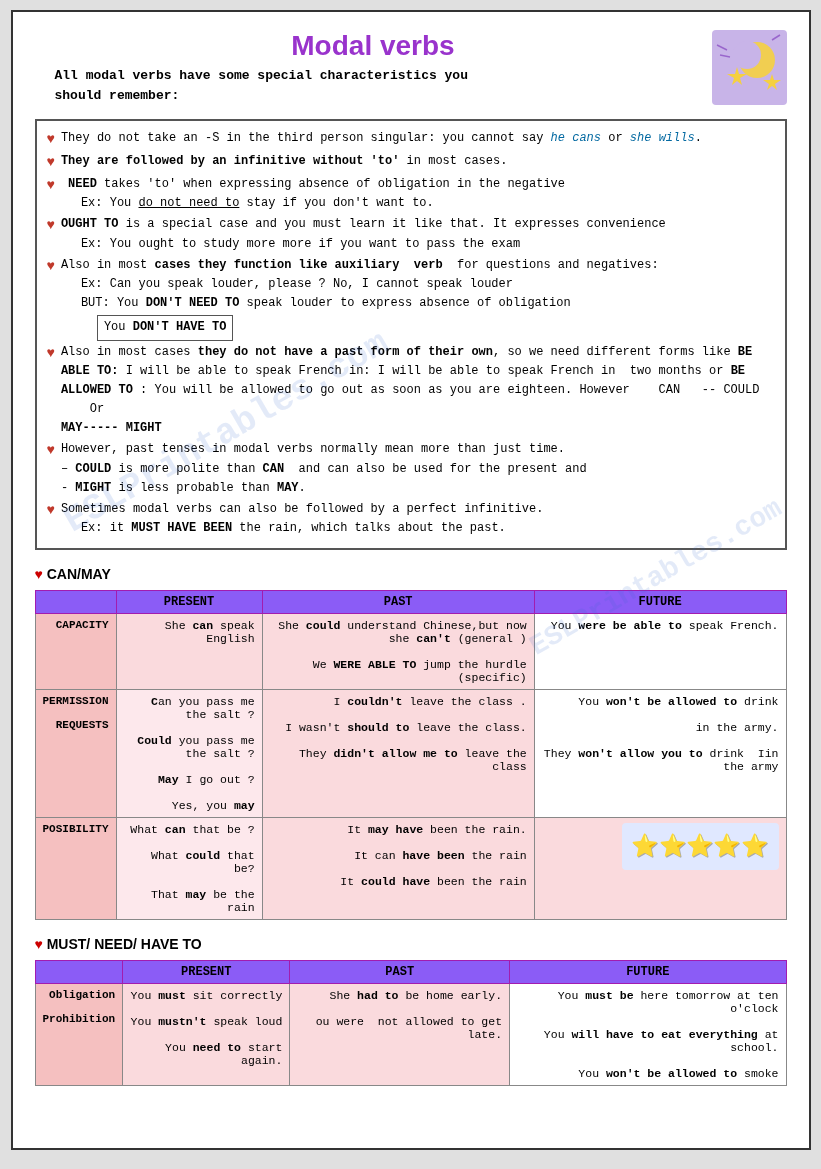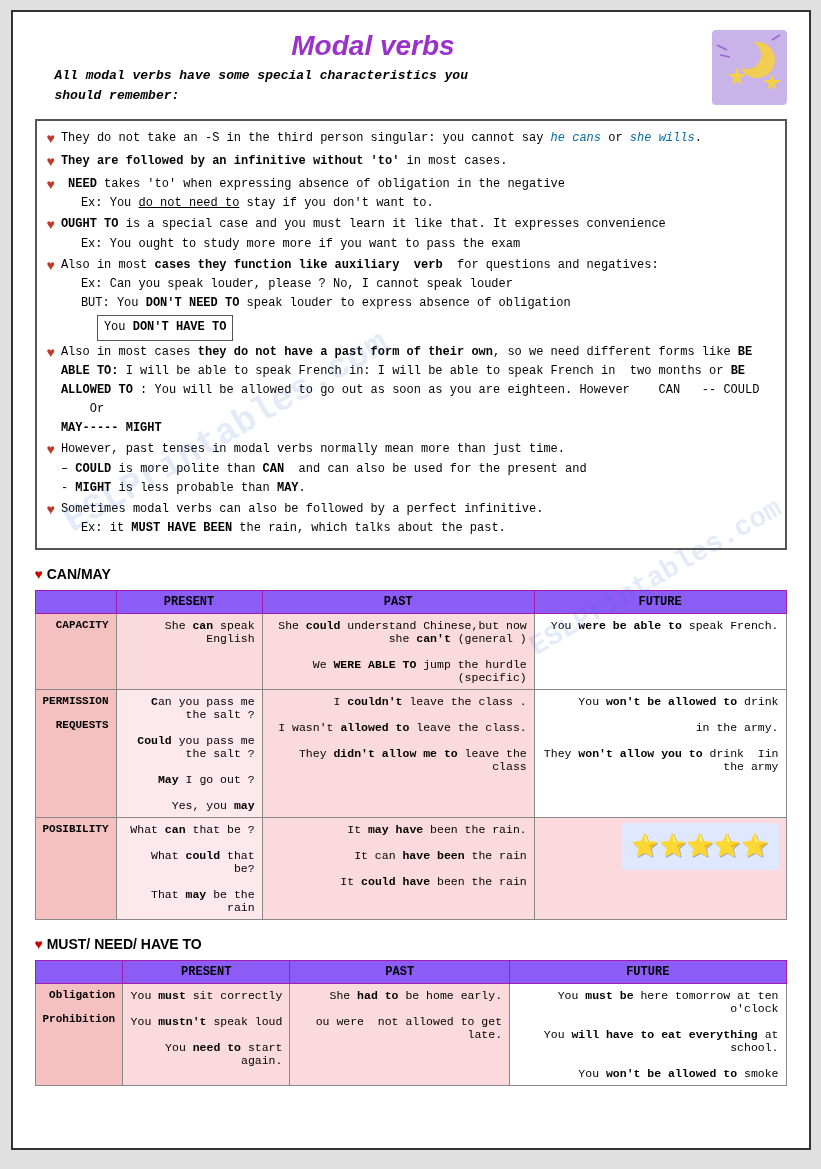--- a/index.html
+++ b/index.html
@@ -17,21 +17,20 @@
       min-height: 1140px;
       border: 2px solid #333;
       padding: 18px 22px;
       position: relative;
     }
     .header {
       display: flex;
       justify-content: space-between;
       align-items: flex-start;
       margin-bottom: 10px;
-      font-style: italic;
     }
     .title-section {
       flex: 1;
       text-align: center;
     }
     .main-title {
       font-size: 28px;
       color: #9933cc;
       font-family: Arial, sans-serif;
       font-weight: bold;
@@ -304,21 +303,21 @@
       <tr>
         <td class="td-label">PERMISSION<br><br>REQUESTS</td>
         <td class="td-lightpink">
           <span class="bold">C</span>an you pass me the salt ?<br><br>
           <span class="bold">Could</span> you pass me the salt ?<br><br>
           <span class="bold">May</span> I go out ?<br><br>
           Yes, you <span class="bold">may</span>
         </td>
         <td class="td-pink">
           I <span class="bold">couldn't</span> leave the class .<br><br>
-          I wasn't <span class="bold">allowed to</span> leave the class.<br><br>
+          I wasn't <span class="bold">should to</span> leave the class.<br><br>
           They <span class="bold">didn't allow me to</span> leave the class
         </td>
         <td class="td-white">
           You <span class="bold">won't be allowed to</span> drink<br><br>
           in the army.<br><br>
           They <span class="bold">won't allow you to</span> drink &nbsp;Iin the army
         </td>
       </tr>
 
       <tr>

